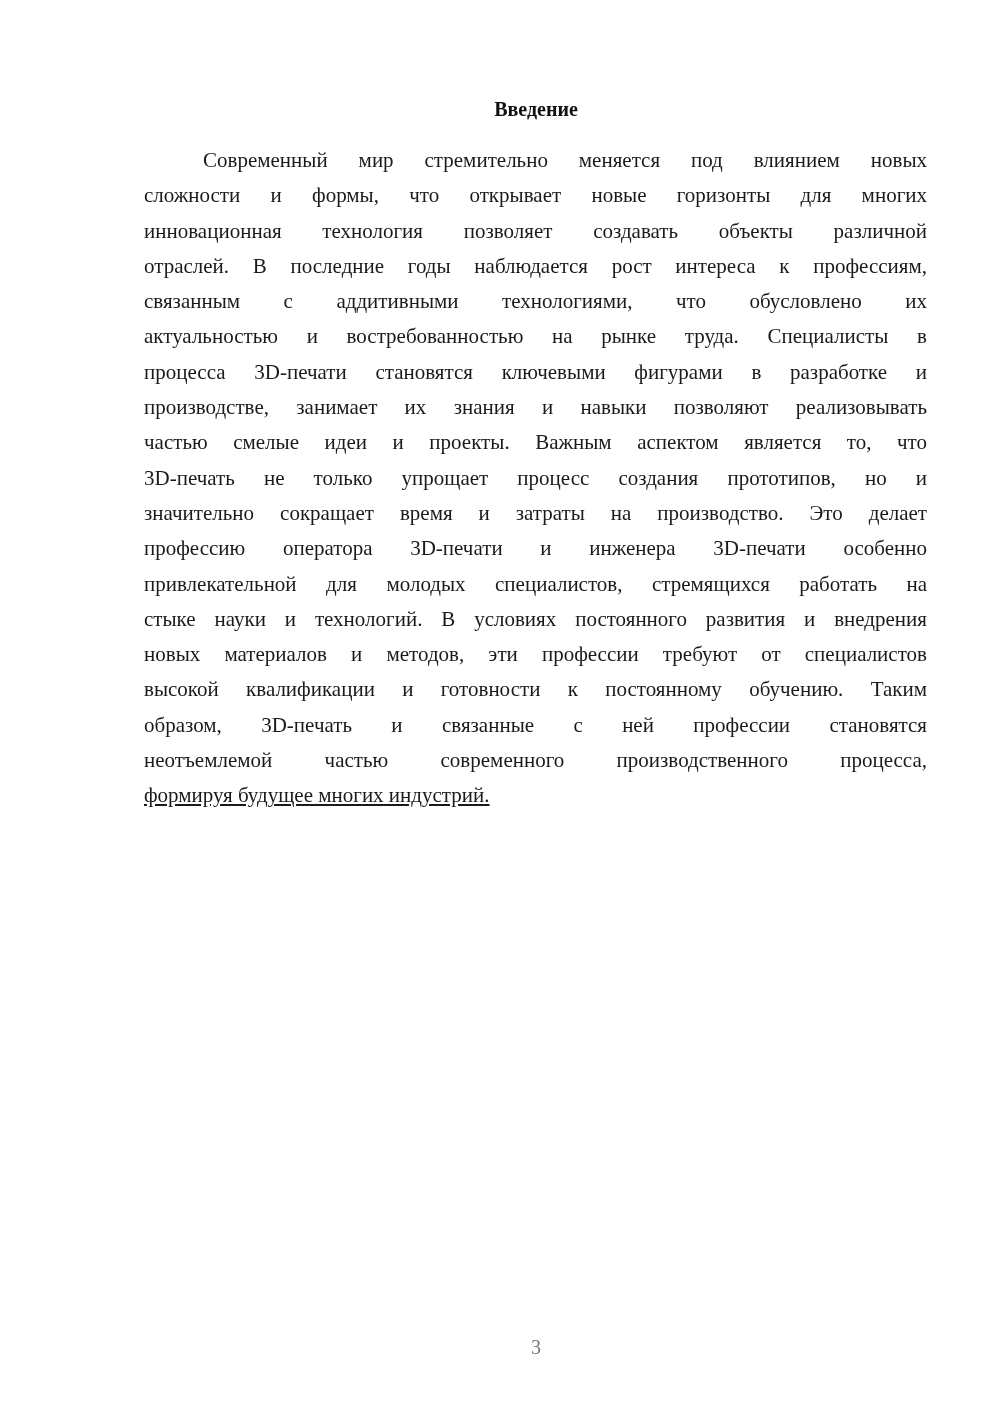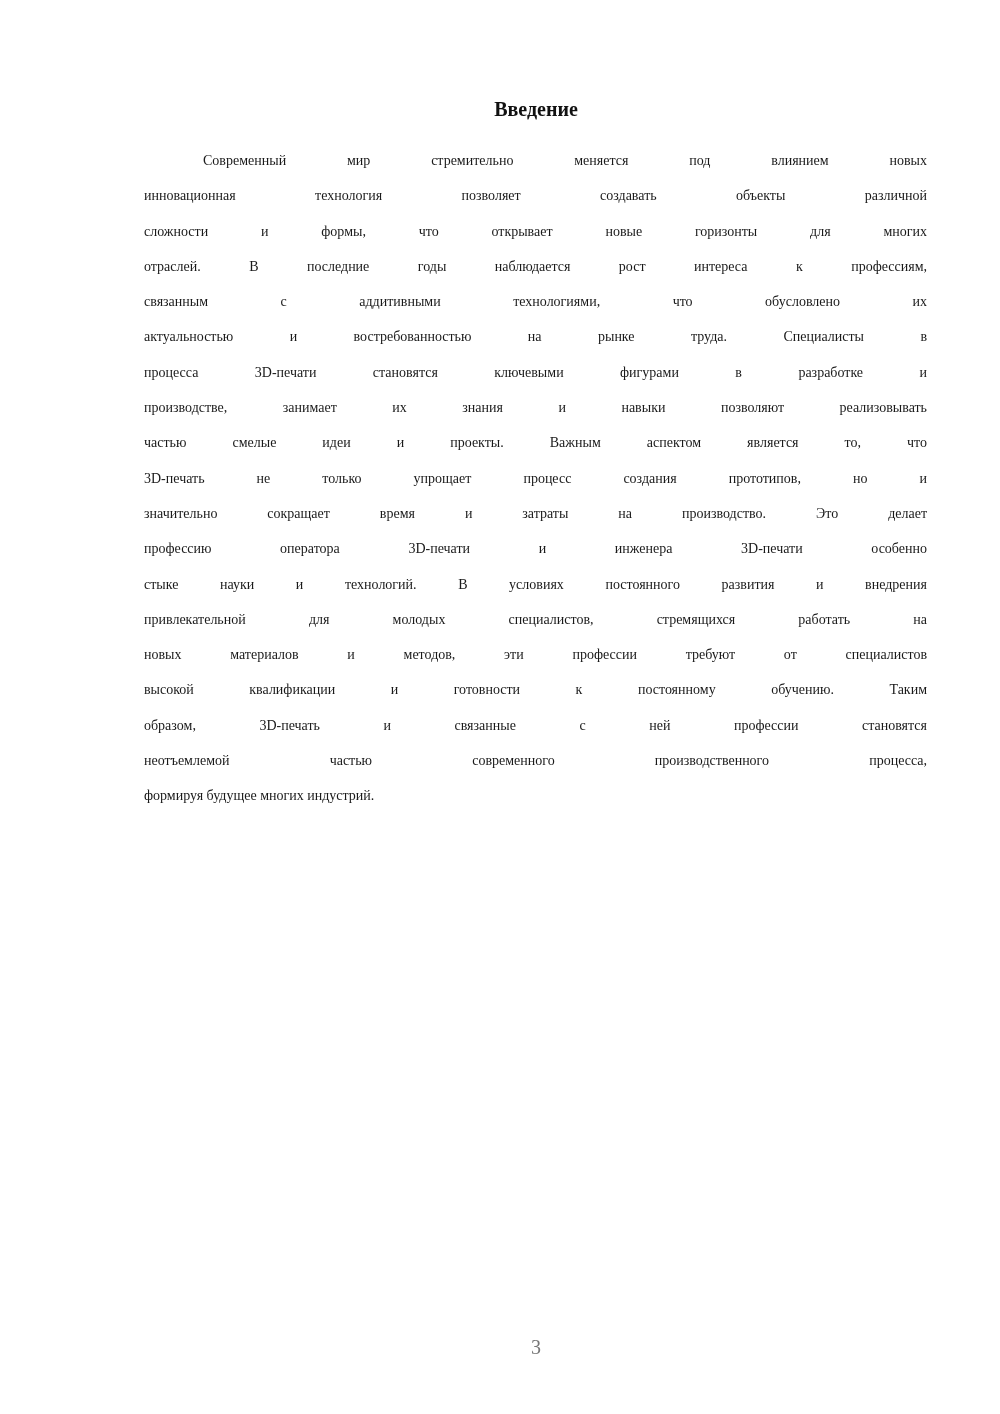--- a/index.html
+++ b/index.html
@@ -4,54 +4,54 @@
 <style>
   html, body { margin: 0; padding: 0; background: #ffffff; }
   body { width: 1000px; height: 1414px; position: relative; overflow: hidden; }
   .page { position: absolute; left: 0; top: 0; width: 811px; height: 1414px; background: #ffffff; }
   .title {
     position: absolute; left: 0; width: 1072px; top: 98px; text-align: center;
     font-family: "Liberation Serif", serif; font-weight: bold; font-size: 20px; color: #111;
   }
   .body-text {
     position: absolute; left: 144px; top: 143px; width: 783px;
-    font-family: "Liberation Serif", serif; font-size: 14px; color: #1a1a1a;
+    font-family: "Liberation Serif", serif; font-size: 21px; color: #1a1a1a;
   }
   .line {
     height: 35.3px; line-height: 35.3px; white-space: nowrap;
     text-align: justify; text-align-last: justify;
   }
   .line.first { text-indent: 59px; }
-  .line.last { text-align-last: left; }
+  .line.last { text-align-last: left; text-decoration: underline; }
   .page-number {
     position: absolute; left: 0; width: 1072px; top: 1336px; text-align: center;
     font-family: "Liberation Serif", serif; font-size: 20px; color: #777;
   }
 </style>
 </head>
 <body>
 
 <div class="page">
   <div class="title">Введение</div>
 
   <div class="body-text">
     <div class="line first">Современный мир стремительно меняется под влиянием новых</div>
+    <div class="line">сложности и формы, что открывает новые горизонты для многих</div>
     <div class="line">инновационная технология позволяет создавать объекты различной</div>
-    <div class="line">сложности и формы, что открывает новые горизонты для многих</div>
     <div class="line">отраслей. В последние годы наблюдается рост интереса к профессиям,</div>
     <div class="line">связанным с аддитивными технологиями, что обусловлено их</div>
     <div class="line">актуальностью и востребованностью на рынке труда. Специалисты в</div>
     <div class="line">процесса 3D-печати становятся ключевыми фигурами в разработке и</div>
     <div class="line">производстве, занимает их знания и навыки позволяют реализовывать</div>
     <div class="line">частью смелые идеи и проекты. Важным аспектом является то, что</div>
     <div class="line">3D-печать не только упрощает процесс создания прототипов, но и</div>
     <div class="line">значительно сокращает время и затраты на производство. Это делает</div>
     <div class="line">профессию оператора 3D-печати и инженера 3D-печати особенно</div>
+    <div class="line">привлекательной для молодых специалистов, стремящихся работать на</div>
     <div class="line">стыке науки и технологий. В условиях постоянного развития и внедрения</div>
-    <div class="line">привлекательной для молодых специалистов, стремящихся работать на</div>
     <div class="line">новых материалов и методов, эти профессии требуют от специалистов</div>
     <div class="line">высокой квалификации и готовности к постоянному обучению. Таким</div>
     <div class="line">образом, 3D-печать и связанные с ней профессии становятся</div>
     <div class="line">неотъемлемой частью современного производственного процесса,</div>
     <div class="line last">формируя будущее многих индустрий.</div>
   </div>
 
   <div class="page-number">3</div>
 </div>
 

